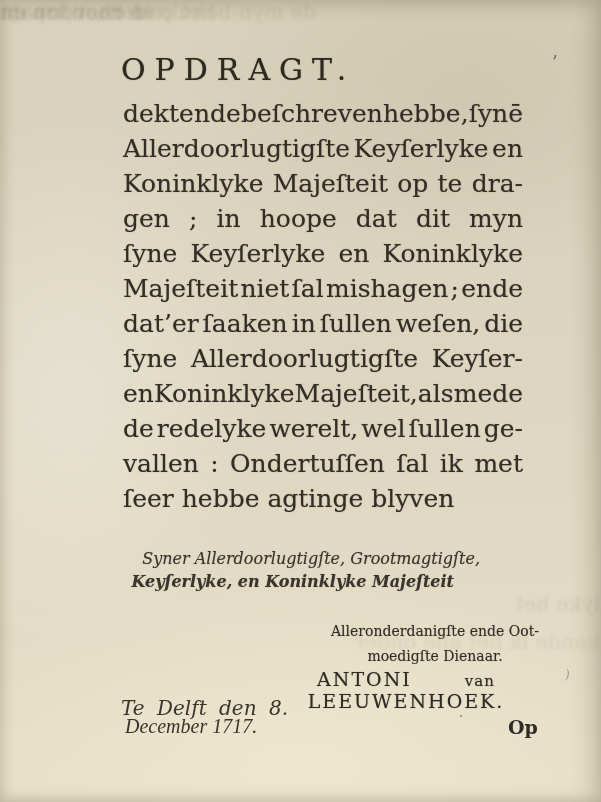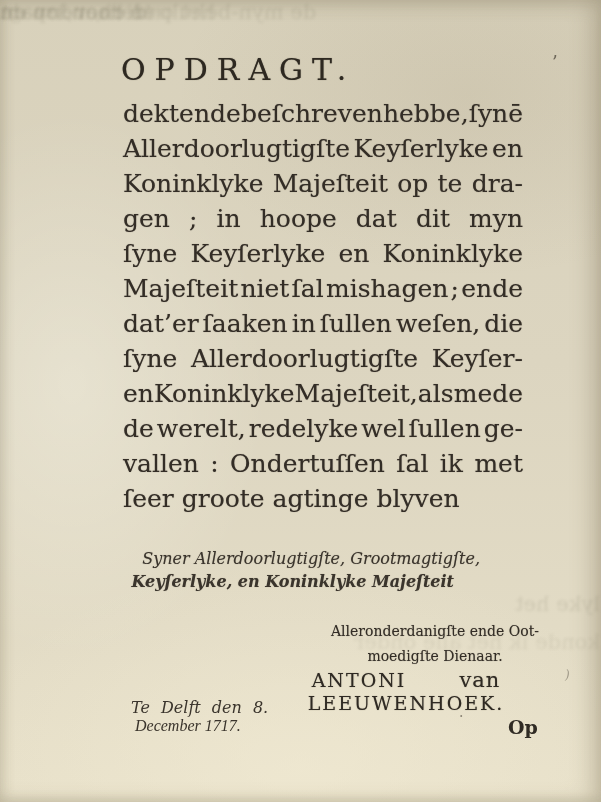--- a/index.html
+++ b/index.html
@@ -69,27 +69,27 @@
 
   .signature {
     position: absolute;
     left: 238px; top: 668px; width: 336px;
     font-size: 19px;
     text-align: center;
     letter-spacing: 2px;
     color: #2f2a23;
     text-shadow: 0 0 1px rgba(47,42,35,0.5);
   }
-  .signature .sig-middle { font-size: 21px; letter-spacing: 1px; margin-left: 45px; }
+  .signature .sig-middle { font-size: 15px; letter-spacing: 1px; margin-left: 45px; }
 
   .dateline {
     position: absolute;
-    left: 131px; top: 699px;
+    left: 121px; top: 699px;
     font-style: italic;
-    font-size: 16px;
+    font-size: 20px;
     line-height: 18px;
     color: #3a342c;
   }
   .dateline .date-line1 { word-spacing: 6px; }
   .dateline .date-line2 { padding-left: 4px; font-family: Liberation Serif, serif; }
 
   .catchword {
     position: absolute;
     left: 508px; top: 716px;
     font-size: 19px;
@@ -189,35 +189,35 @@
       </div>
     <div class="line" data-justify="true">
         <span>en</span>
         <span>Koninklyke</span>
         <span>Majeſteit,</span>
         <span>als</span>
         <span>mede</span>
       </div>
     <div class="line" data-justify="true">
         <span>de</span>
+        <span>redelyke</span>
         <span>werelt,</span>
-        <span>redelyke</span>
         <span>wel</span>
         <span>ſullen</span>
         <span>ge-</span>
       </div>
     <div class="line" data-justify="true">
         <span>vallen</span>
         <span>:</span>
         <span>Ondertuſſen</span>
         <span>ſal</span>
         <span>ik</span>
         <span>met</span>
       </div>
-    <div class="line">ſeer groote agtinge blyven</div>
+    <div class="line">ſeer hebbe agtinge blyven</div>
   </div>
 
   <div class="bleed-frag">lyke het</div>
   <div class="bleed-frag">konde ik het alle onder</div>
   <div class="bleed-frag">dien, verwagt</div>
   <div class="bleed-frag">de myn-behulp te doen, op de</div>
   <div class="bleed-frag">het onderhouden en</div>
   <div class="bleed-frag">en haar kraam</div>
 
   <div class="salutation">

